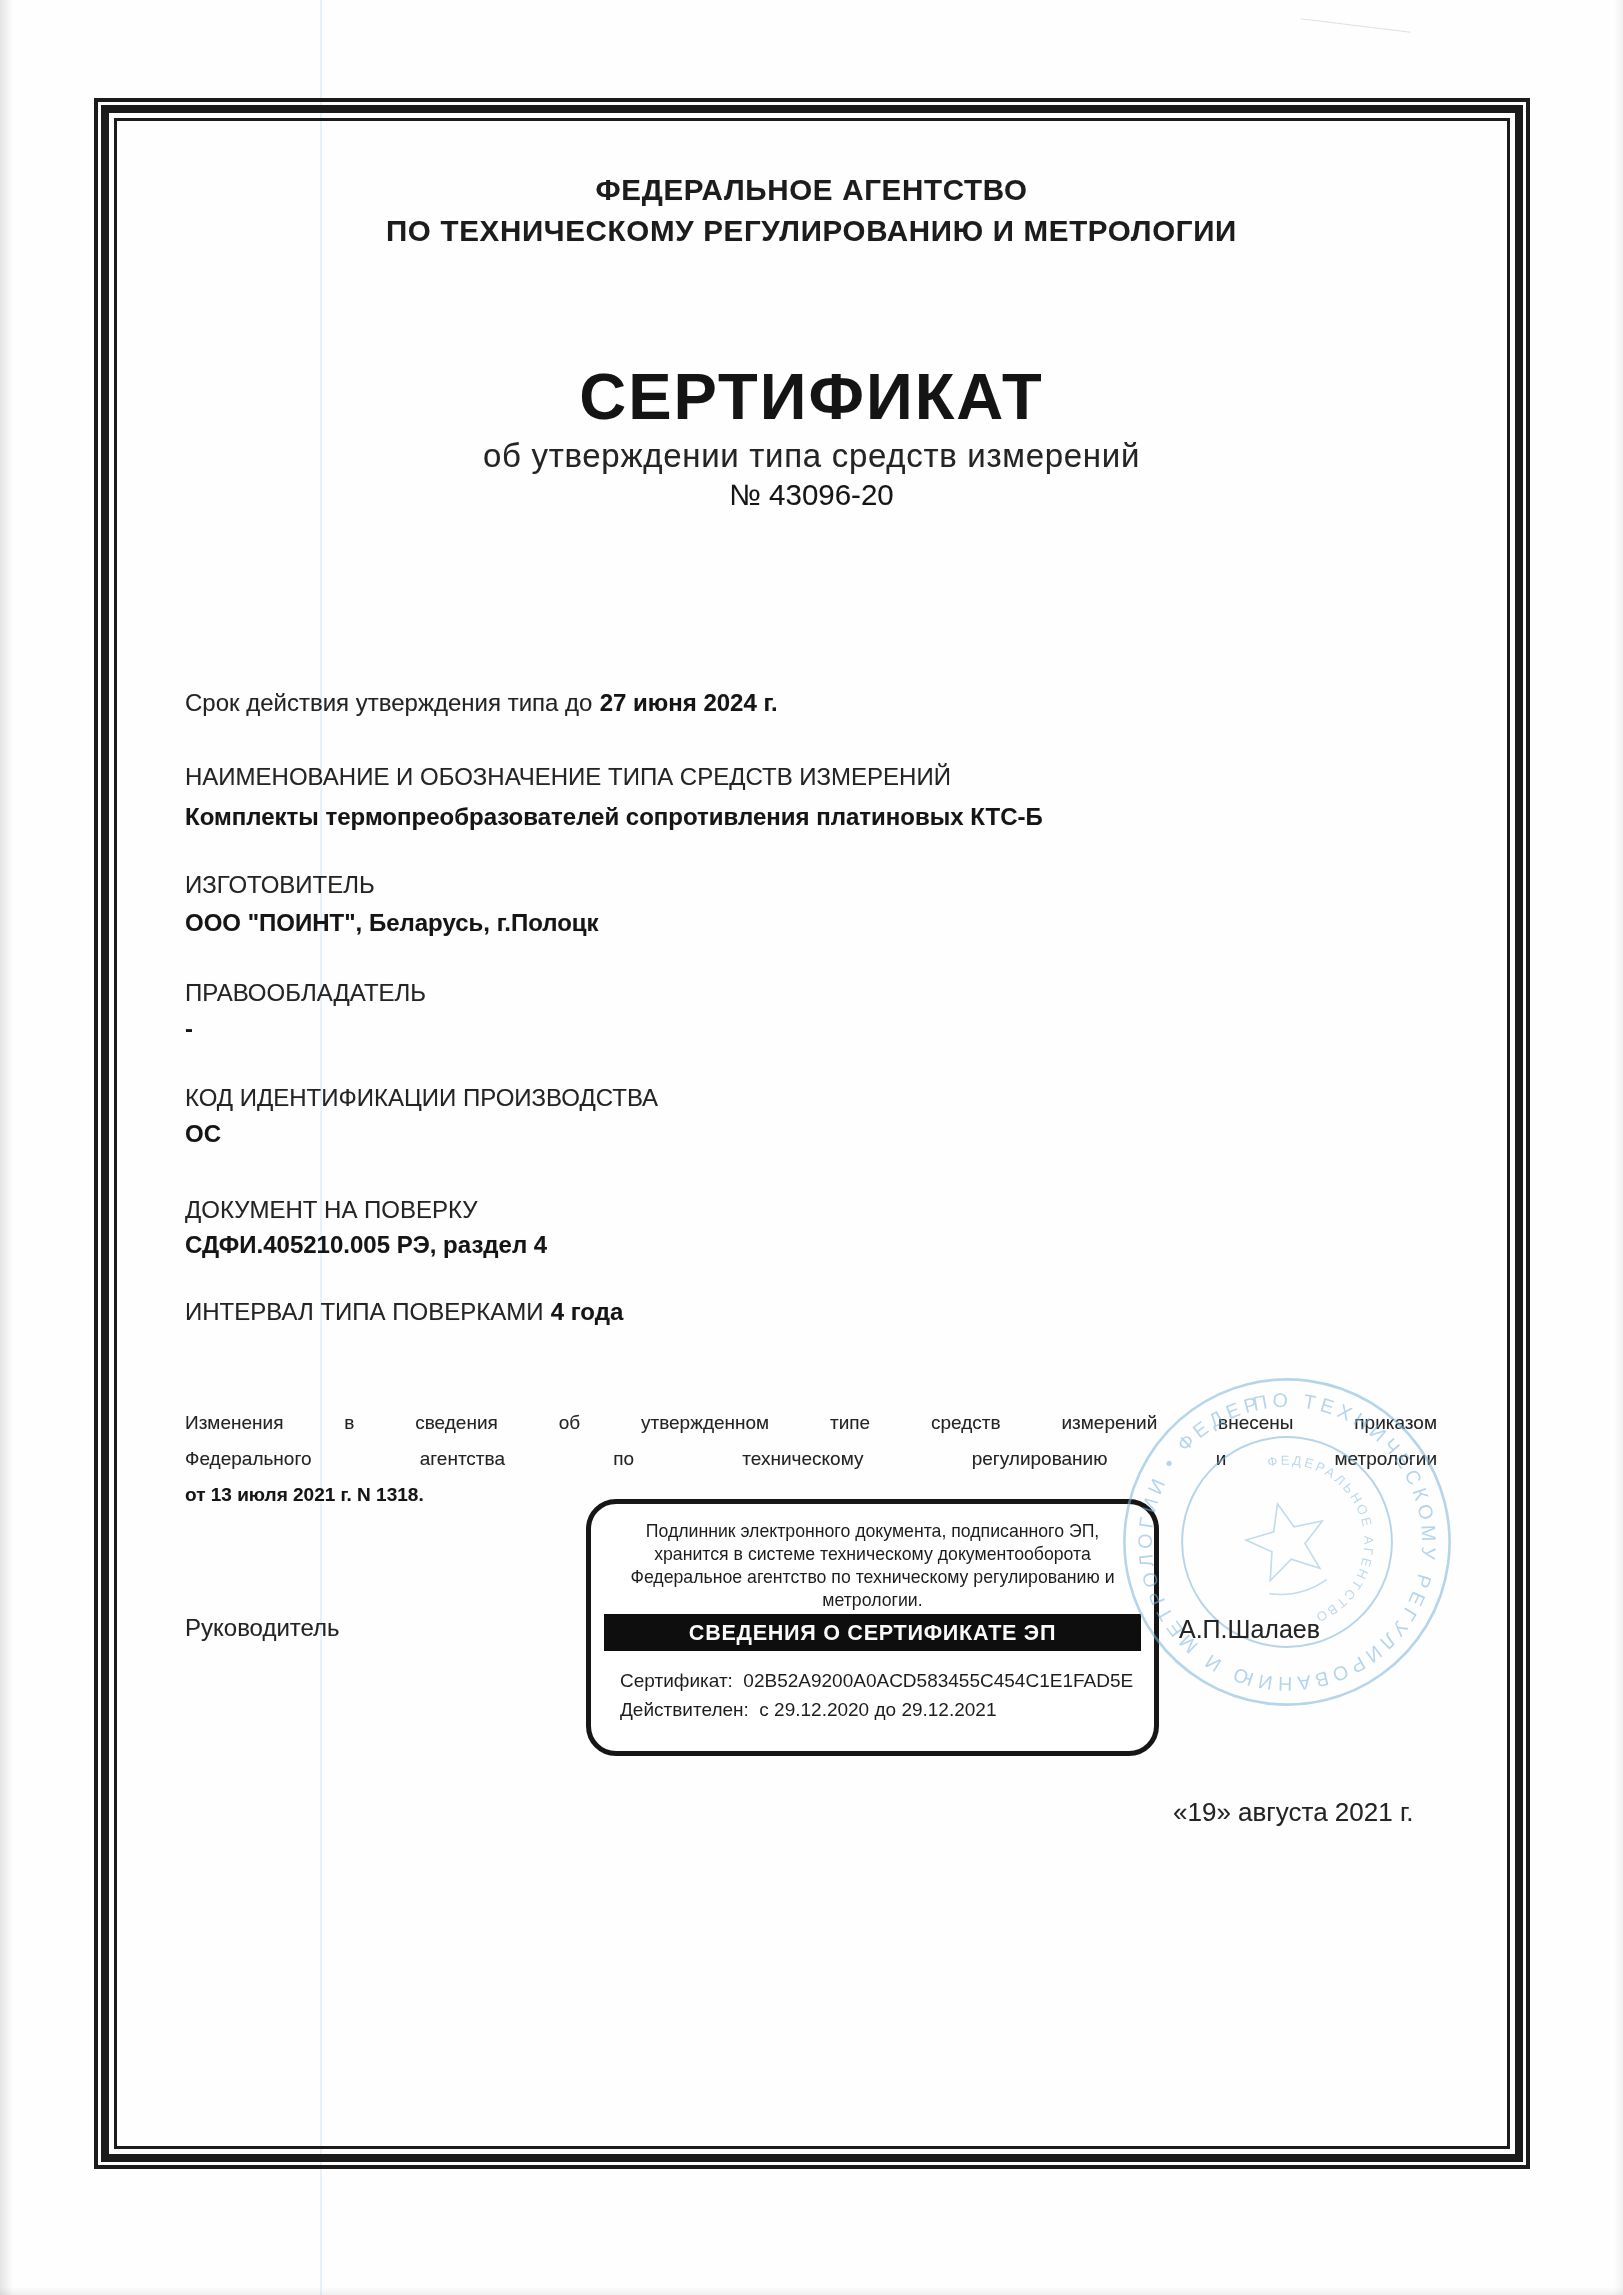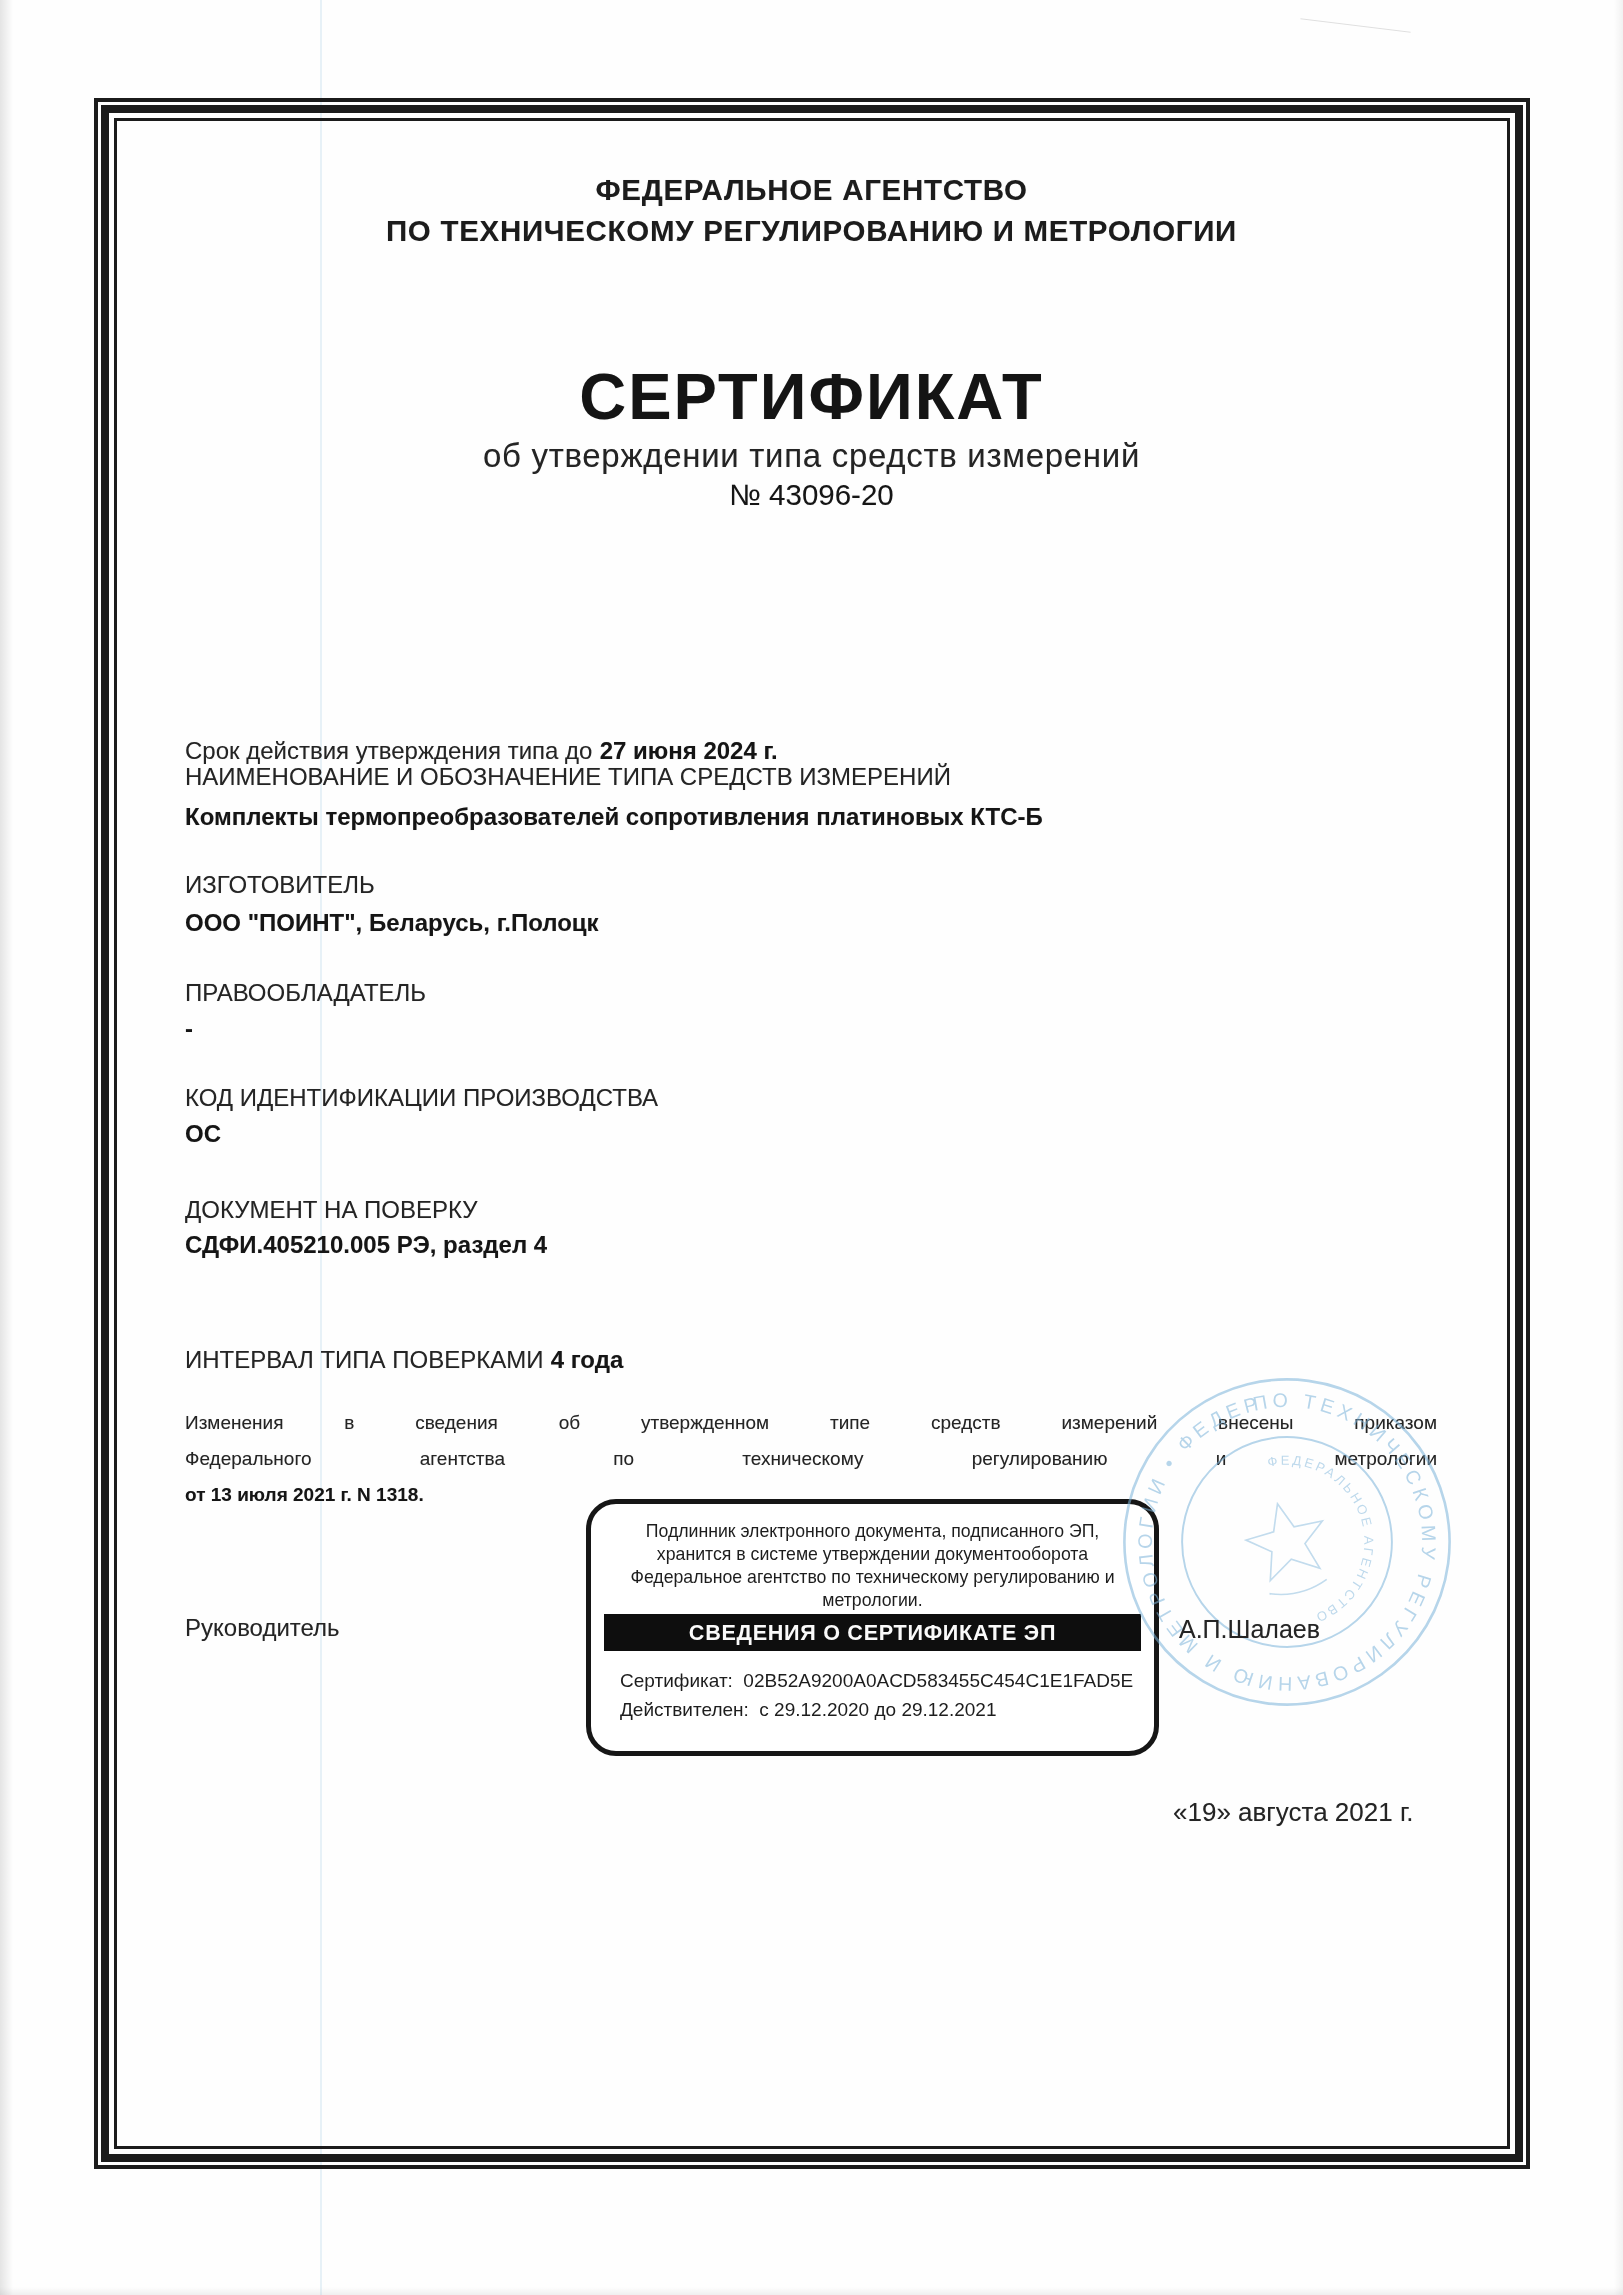--- a/index.html
+++ b/index.html
@@ -26,21 +26,21 @@
 
   .t { position:absolute; color:#242424; white-space:nowrap; text-shadow:0 0 0.7px rgba(40,40,40,0.25); }
   .center { left:0; width:1623px; text-align:center; }
   .bold { font-weight:bold; color:#151515; }
 
   .agency-line { font-size:29.5px; font-weight:bold; color:#1c1c1c; letter-spacing:0.7px; }
   .doc-title   { font-size:65px; font-weight:bold; color:#141414; letter-spacing:2px; }
   .doc-sub     { font-size:33px; letter-spacing:0.7px; }
   .doc-num     { font-size:29.5px; font-weight:normal; color:#151515; }
 
-  .body-line   { font-size:24px; left:185px;margin-top:48px; }
+  .body-line   { font-size:24px; left:185px; }
   .sec-label   { font-size:24px; left:185px; }
   .sec-value   { font-size:24px; font-weight:bold; color:#151515; left:185px; }
   .v-gap       { margin-left:0.30em; }
 
   .amend {
     position:absolute; left:185px; top:1405px; width:1252px;
     font-size:19px; color:#242424; text-shadow:0 0 0.7px rgba(40,40,40,0.25);
   }
   .amend .jline { text-align:justify; text-align-last:justify; line-height:36px; white-space:normal; }
   .amend .lline { line-height:36px; font-weight:bold; color:#151515; }
@@ -117,21 +117,21 @@
 
   <div class="amend">
     <div class="jline">Изменения в сведения об утвержденном типе средств измерений внесены приказом</div>
     <div class="jline">Федерального агентства по техническому регулированию и метрологии</div>
     <div class="lline">от 13 июля 2021 г. N 1318.</div>
   </div>
 
   <div class="esign-box">
     <div class="esign-intro">
       <div>Подлинник электронного документа, подписанного ЭП,</div>
-      <div>хранится в системе утверждении документооборота</div>
+      <div>хранится в системе техническому документооборота</div>
       <div>Федеральное агентство по техническому регулированию и</div>
       <div>метрологии.</div>
     </div>
     <div class="esign-bar">
       <span class="esign-bar-text">СВЕДЕНИЯ О СЕРТИФИКАТЕ ЭП</span>
     </div>
     <div class="esign-rows">
       <div>
         <span class="lbl">Сертификат:</span><span class="val">02B52A9200A0ACD583455C454C1E1FAD5E</span>
       </div>

